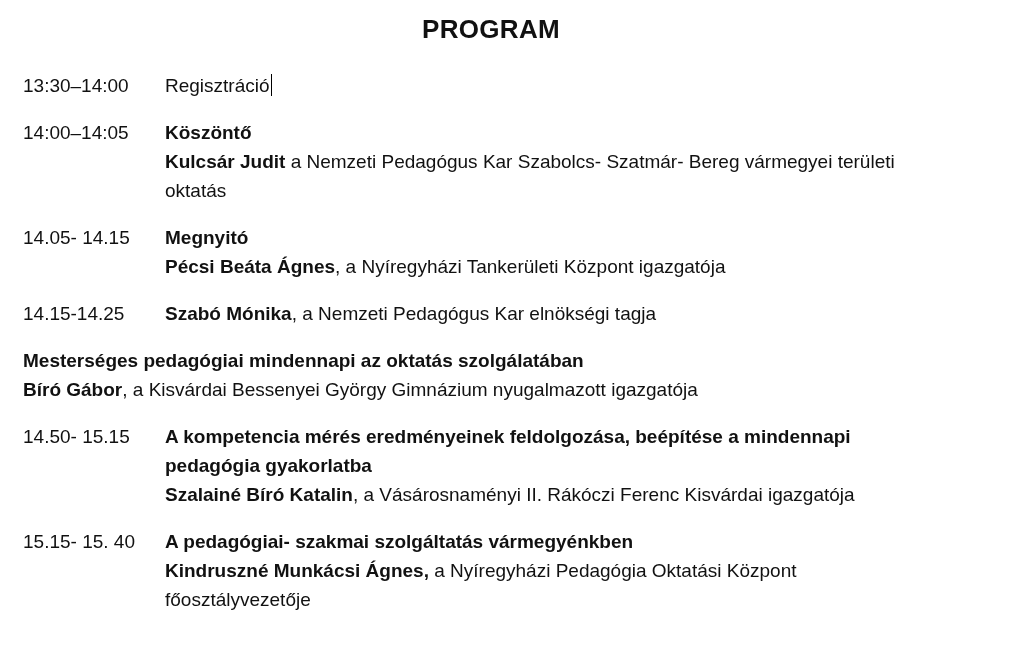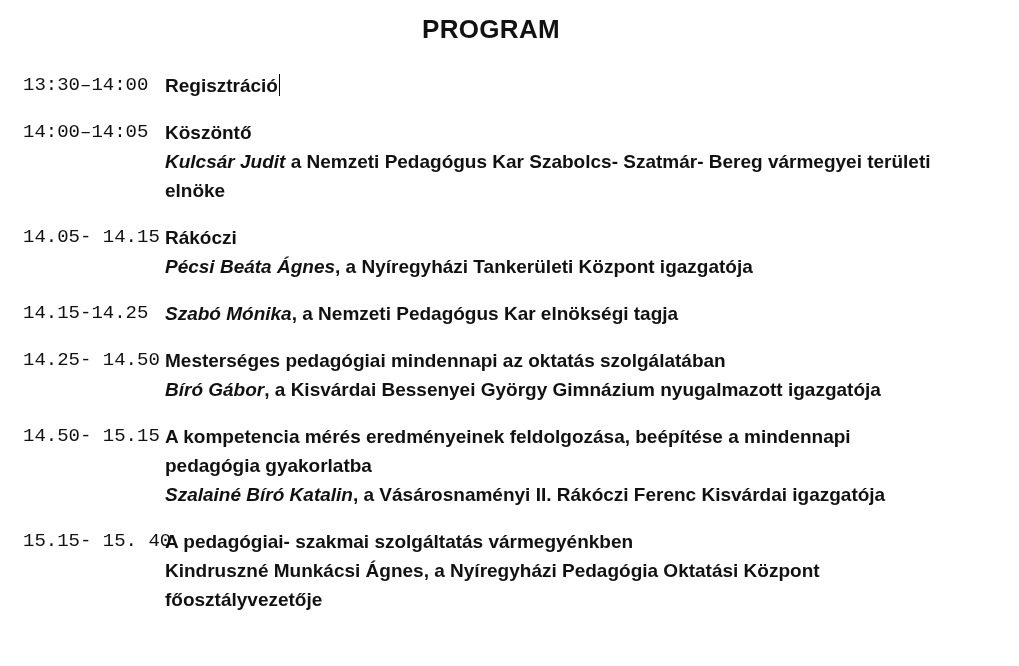--- a/index.html
+++ b/index.html
@@ -27,31 +27,30 @@
     display:flex;
     align-items:flex-start;
     margin-bottom:18px;
   }
   .time{
     flex:none;
     width:142px;
     font-size:19px;
     line-height:29px;
     white-space:nowrap;
-    font-family:Liberation Mono, monospace;
   }
   .content{
     flex:1;
     font-size:19px;
     line-height:29px;
   }
   .line{white-space:nowrap;}
-  .seg-regular{font-weight:700;font-style:normal;}
+  .seg-regular{font-weight:400;font-style:normal;}
   .seg-bold{font-weight:700;font-style:normal;}
-  .seg-bolditalic{font-weight:700;font-style:italic;}
+  .seg-bolditalic{font-weight:700;}
   .caret{
     display:inline-block;
     width:1.5px;height:22px;
     background:#000;
     vertical-align:-4px;
     margin-left:1px;
     animation:blink 1.1s steps(1) infinite;
   }
   @keyframes blink{50%{opacity:0;}}
 </style>
@@ -65,38 +64,37 @@
         <div class="time">13:30–14:00</div>
         <div class="content">
           <div class="line"><span class="seg-regular">Regisztráció</span><span class="caret" style="background: rgb(0, 0, 0);"></span></div>
         </div>
       </div>
       <div class="row">
         <div class="time">14:00–14:05</div>
         <div class="content">
           <div class="line"><span class="seg-bold">Köszöntő</span></div>
           <div class="line"><span class="seg-bolditalic">Kulcsár Judit</span><span class="seg-regular"> a Nemzeti Pedagógus Kar Szabolcs- Szatmár- Bereg vármegyei területi</span></div>
-          <div class="line"><span class="seg-regular">elnöke</span></div>
+          <div class="line"><span class="seg-regular">oktatás</span></div>
         </div>
       </div>
       <div class="row">
         <div class="time">14.05- 14.15</div>
         <div class="content">
-          <div class="line"><span class="seg-bold">Rákóczi</span></div>
+          <div class="line"><span class="seg-bold">Megnyitó</span></div>
           <div class="line"><span class="seg-bolditalic">Pécsi Beáta Ágnes</span><span class="seg-regular">, a Nyíregyházi Tankerületi Központ igazgatója</span></div>
         </div>
       </div>
       <div class="row">
         <div class="time">14.15-14.25</div>
         <div class="content">
           <div class="line"><span class="seg-bolditalic">Szabó Mónika</span><span class="seg-regular">, a Nemzeti Pedagógus Kar elnökségi tagja</span></div>
         </div>
       </div>
       <div class="row">
-        <div class="time">14.25- 14.50</div>
         <div class="content">
           <div class="line"><span class="seg-bold">Mesterséges pedagógiai mindennapi az oktatás szolgálatában</span></div>
           <div class="line"><span class="seg-bolditalic">Bíró Gábor</span><span class="seg-regular">, a Kisvárdai Bessenyei György Gimnázium nyugalmazott igazgatója</span></div>
         </div>
       </div>
       <div class="row">
         <div class="time">14.50- 15.15</div>
         <div class="content">
           <div class="line"><span class="seg-bold">A kompetencia mérés eredményeinek feldolgozása, beépítése a mindennapi</span></div>
           <div class="line"><span class="seg-bold">pedagógia gyakorlatba</span></div>

